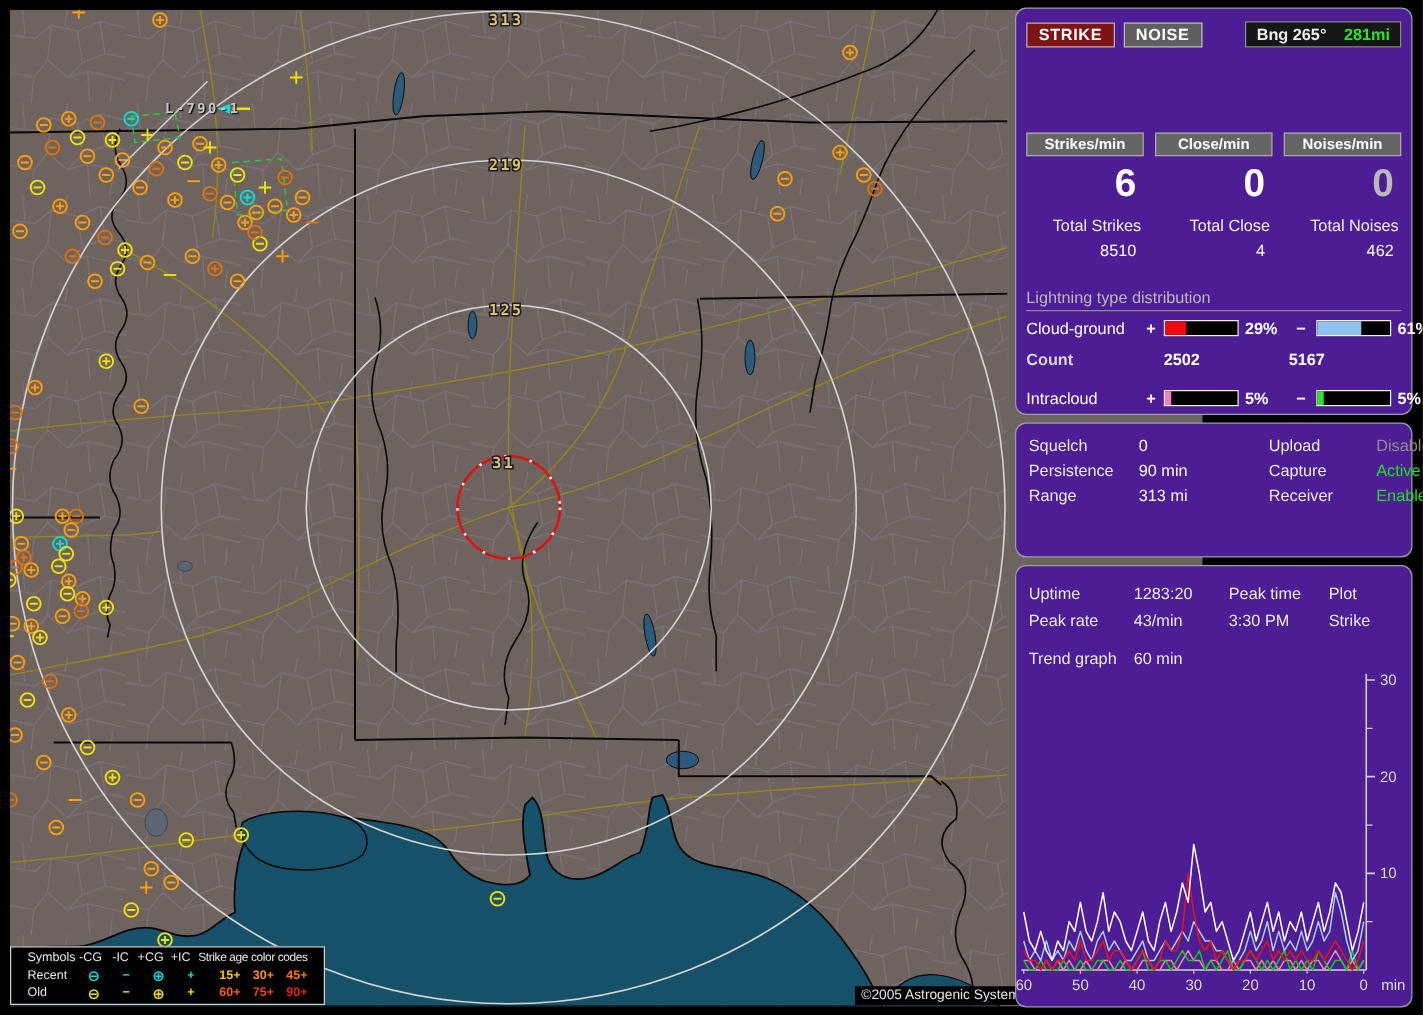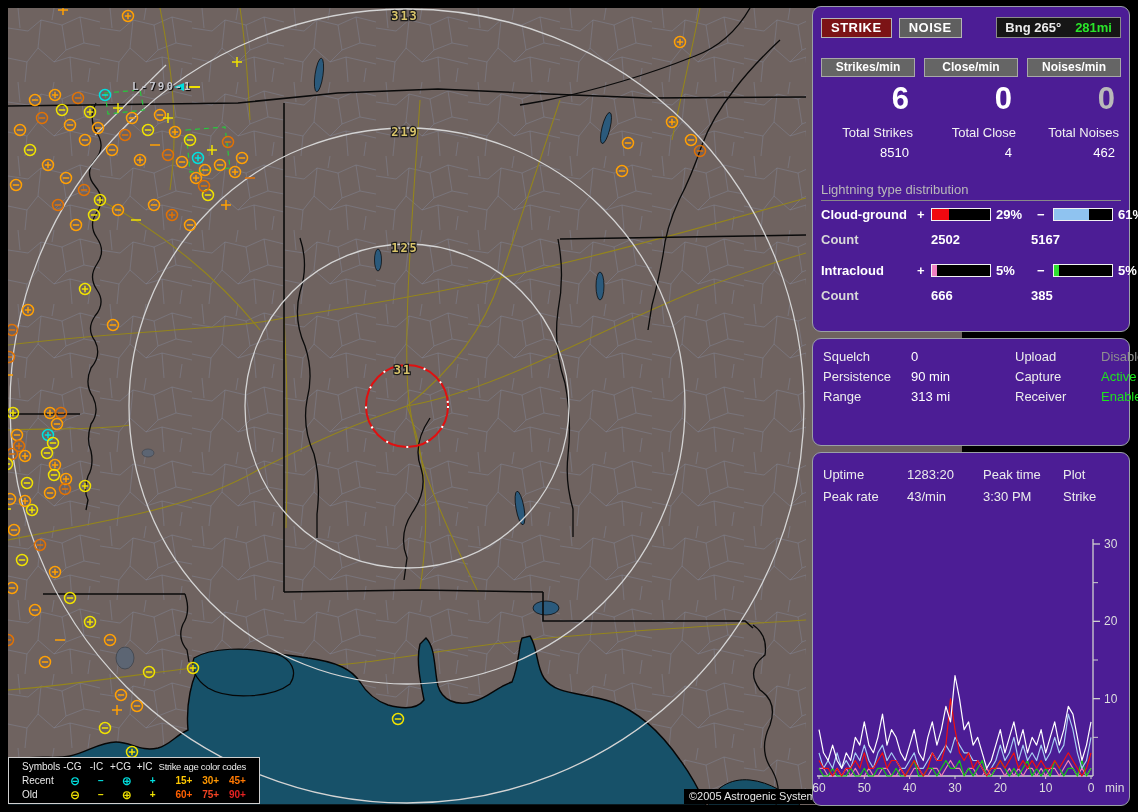--- a/index.html
+++ b/index.html
@@ -34,34 +34,34 @@
   #panel3{top:452px;height:354px;}
   
   .btnrow{display:flex;align-items:center;margin:10px 8px 0 8px;}
   .btn{font-size:13px;font-weight:bold;color:#fff;padding:1px 9px 2px 9px;border:1px solid #b5b5b5;
        background:#5f5f5f;margin-right:7px;letter-spacing:.5px;cursor:default;}
   .btn-strike{background:#7c1316;}
   .bngbox{margin-left:auto;border:1px solid #8a8a8a;background:#161616;padding:2px 8px;
        font-size:13px;font-weight:bold;white-space:nowrap;}
   .bng-range{margin-left:14px;}
   .statcols{display:flex;margin:20px 8px 0 8px;}
-  .statcol{width:96px;margin-right:9px;display:flex;flex-direction:column;}
+  .statcol{width:96px;margin-right:9px;display:flex;flex-direction:column;margin-top:48px;}
   .statcol:last-child{margin-right:0;width:96px;}
   .chip{font-size:12px;font-weight:bold;color:#fff;background:#656565;border:1px solid #a8a8a8;
        text-align:center;padding:1px 0 2px 0;}
   .bignum{font-size:31px;font-weight:bold;color:#fff;text-align:right;padding-right:6px;
        height:44px;line-height:44px;}
   .dimnum{color:#b9b9b9;}
   .totlabel{font-size:13px;text-align:right;padding-right:2px;color:#f2f2f2;margin-top:4px;}
   .totval{font-size:13px;text-align:right;padding-right:6px;color:#fff;margin-top:5px;}
   .dist-title{margin:22px 8px 0 8px;padding-bottom:3px;font-size:13px;color:#b9b9b9;
        border-bottom:1px solid #8a8a8a;}
   .dist-row{display:grid;grid-template-columns:96px 14px 60px 46px 16px 60px 1fr;
        align-items:center;height:26px;padding:0 8px;font-size:13px;}
-  .dist-row .dlabel{font-weight:bold;color:#fff;}
+  .dist-row .dlabel{font-weight:normal;color:#fff;}
   .sign{font-weight:bold;color:#fff;}
   .bar{height:11px;border:1px solid #f2f2f2;background:#000;}
   .bar>div{height:100%;}
   .pct{font-weight:bold;color:#fff;padding-left:5px;}
   .count-row{display:grid;grid-template-columns:110px 100px 1fr;align-items:center;height:24px;
        padding:0 8px;font-size:13px;}
   .count-row .cval{font-weight:bold;color:#fff;}
   .count-row .clab{color:#d8d8d8;font-weight:bold;}
   
   #datetime{font-size:17px;font-weight:bold;color:#1de41d;padding:7px 10px 5px 10px;
@@ -769,20 +769,24 @@
       <span class="lab">Uptime</span>
       <span class="val">1283:20</span>
       <span class="lab">Peak time</span>
       <span class="lab">Plot</span>
     </div>
     <div class="up-row">
       <span class="lab">Peak rate</span>
       <span class="val">43/min</span>
       <span class="val">3:30 PM</span>
       <span class="val">Strike</span>
+    </div>
+    <div class="up-row trend-row">
+      <span class="lab">Trend graph</span>
+      <span class="val">60 min</span>
     </div>
   </div>
   <svg id="trend-svg" width="318" height="268" viewBox="0 0 318 268">
     <g id="trend-axes" stroke="#cfcfcf" stroke-width="1.3" fill="none">
       <path d="M280,4 L280,241 M4,241 L280,241"></path>
     </g>
     <g id="trend-ticks">
         <line x1="280" y1="163.66666666666669" x2="287" y2="163.66666666666669" stroke="#cfcfcf" stroke-width="1.3"></line>
         <text x="291" y="167.66666666666669" fill="#dedede" font-size="12">10</text>
         <line x1="280" y1="86.33333333333334" x2="287" y2="86.33333333333334" stroke="#cfcfcf" stroke-width="1.3"></line>

